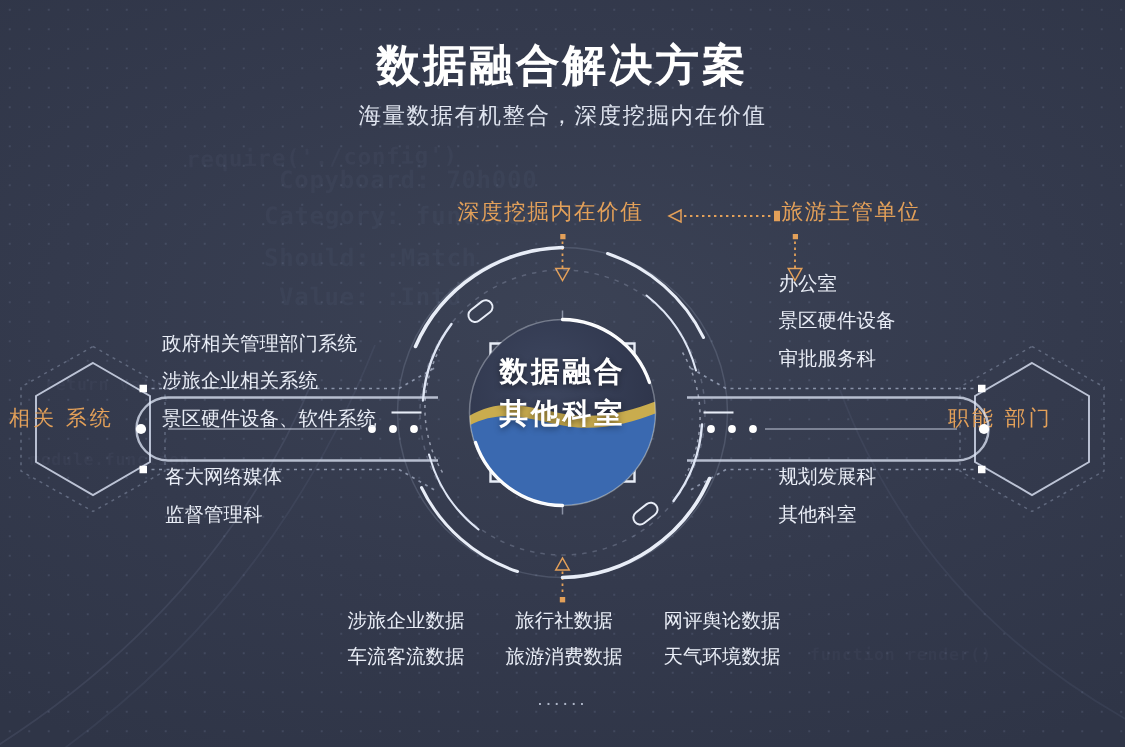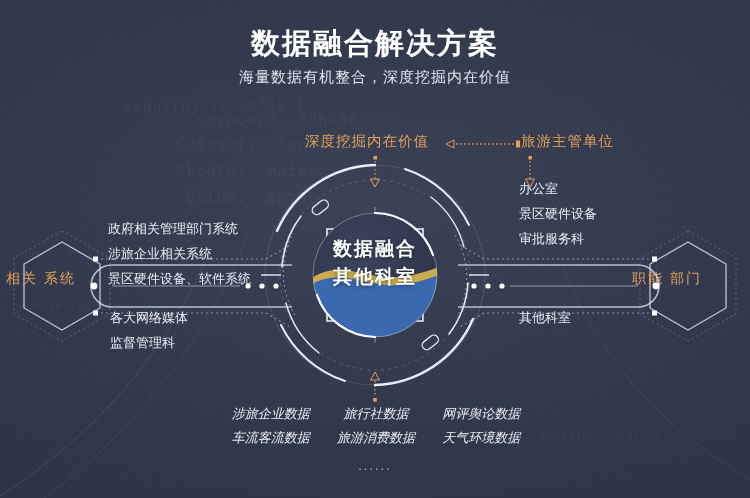--- a/index.html
+++ b/index.html
@@ -70,21 +70,21 @@
   #list-left-top{left:108px;top:176px;margin-top:40px;}
   #list-left-bottom{left:110px;top:305px;}
   #list-right-top{left:519px;top:176px;}
   #list-right-bottom{left:519px;top:305px;}
   .sidelist .item{display:block;}
 
   
   #bottom-grid{
     position:absolute;left:218px;top:405px;width:316px;
     display:grid;grid-template-columns:repeat(3,1fr);
-    row-gap:6px;font-size:13px;color:#e9edf6;text-align:center;font-style:italic;
+    row-gap:6px;font-size:13px;color:#e9edf6;text-align:center;
   }
   #bottom-ellipsis{
     position:absolute;left:0;right:0;top:458px;text-align:center;
     font-size:13px;color:#aeb6c8;letter-spacing:2px;
   }
 
   
   #center-stack{position:absolute;left:255px;top:155px;width:240px;height:240px;}
   .centertext{
     position:absolute;left:0;right:0;top:80px;text-align:center;
@@ -209,20 +209,21 @@
   <div class="sidelist" id="list-left-bottom">
     <span class="item">各大网络媒体</span>
     <span class="item">监督管理科</span>
   </div>
   <div class="sidelist" id="list-right-top">
     <span class="item">办公室</span>
     <span class="item">景区硬件设备</span>
     <span class="item">审批服务科</span>
   </div>
   <div class="sidelist" id="list-right-bottom">
+    <span class="item">规划发展科</span>
     <span class="item">其他科室</span>
   </div>
 
   <div id="center-stack">
     <svg width="240" height="240" viewBox="0 0 240 240">
       <defs>
         <clipPath id="sphereClip">
             <circle cx="120" cy="120" r="62"></circle>
           </clipPath>
         <radialGradient id="sphereGrad" cx="42%" cy="34%" r="74%">

